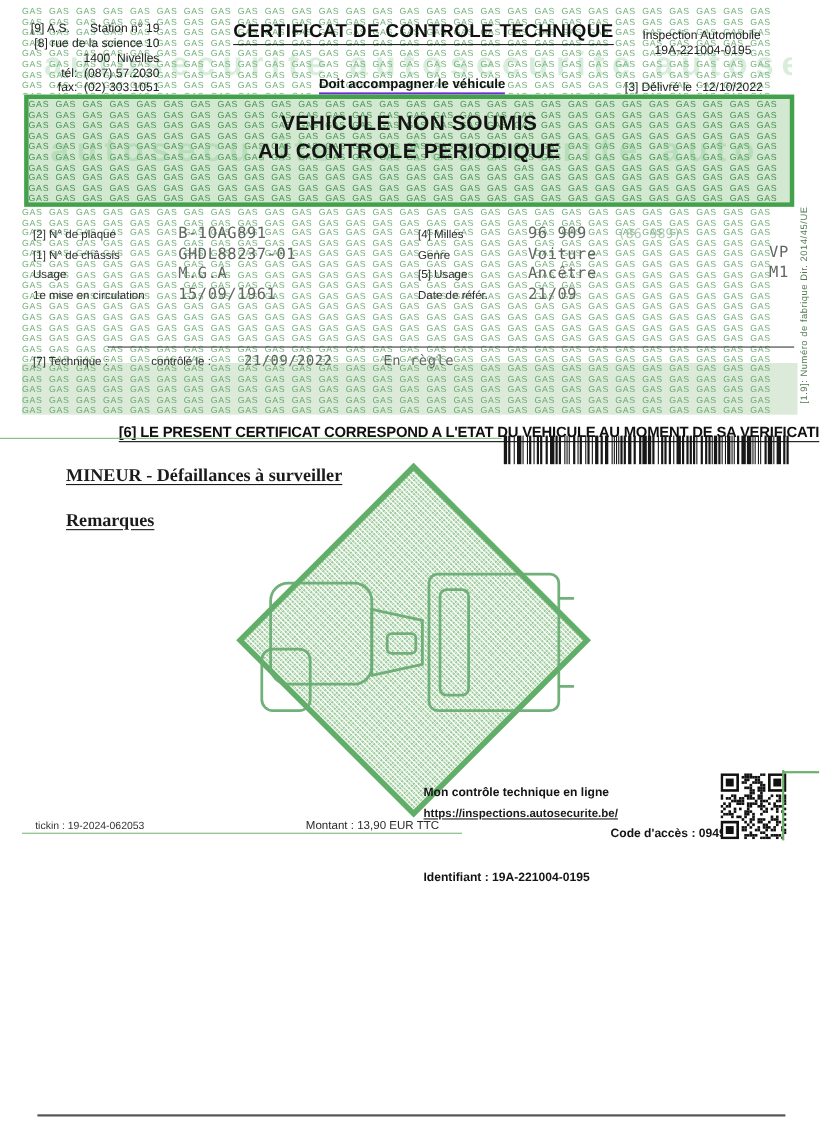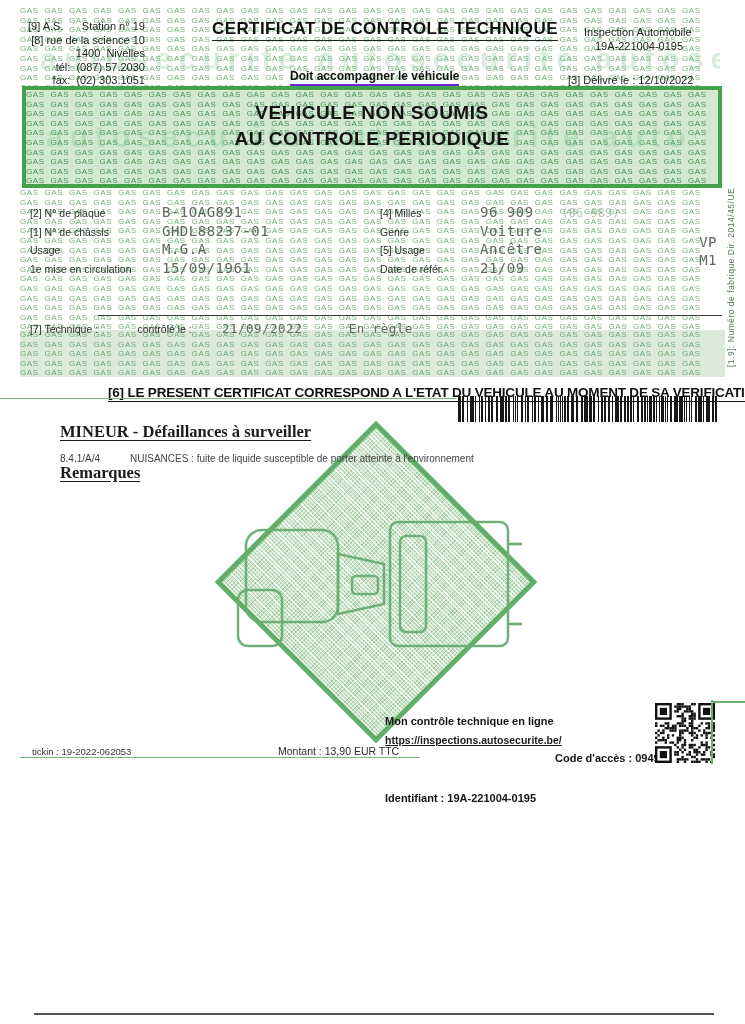--- a/index.html
+++ b/index.html
@@ -18,21 +18,21 @@
   .print-faint{font-family:"DejaVu Sans Mono",monospace;font-size:12px;color:rgba(130,175,140,.65);}
   .title{font-size:17px;font-weight:bold;color:#111;letter-spacing:.4px;border-bottom:1.5px solid #222;
          padding-bottom:1px;white-space:nowrap;}
   .subtitle{font-size:12px;font-weight:bold;color:#111;border-bottom:2px solid #6d28d9;padding-bottom:1px;white-space:nowrap;}
   .hdr-small{font-size:11px;color:#222;line-height:13.5px;white-space:pre;}
   .banner-box{border:4px solid #43a04b;background:#d2e8d0;box-sizing:border-box;}
   .banner-text{font-size:19px;font-weight:bold;color:#141414;text-align:center;letter-spacing:.5px;line-height:26px;}
   .frow{height:18.5px;white-space:nowrap;position:relative;}
   .flabL{display:inline-block;width:132px;}
   .flabR{display:inline-block;width:100px;}
-  .fcode{position:absolute;right:6px;top:12px;}
+  .fcode{position:absolute;right:6px;top:0;}
   .rule-dark{background:#3a3a3a;height:1px;}
   .rule-green{background:#7fb87f;height:1px;}
   .statement-h{font-size:13.5px;font-weight:bold;color:#101010;letter-spacing:-.2px;white-space:nowrap;
                border-bottom:1.5px solid #111;padding-bottom:1px;}
   .statement-sub{font-size:12.5px;color:#1c1c1c;}
   .finding-h{font-family:"Liberation Serif",serif;font-size:16.5px;font-weight:600;color:#1b1b1b;
              text-decoration:underline;text-underline-offset:3px;white-space:nowrap;}
   .find-code{display:inline-block;width:70px;font-size:10px;color:#3d3d3d;}
   .find-text{font-size:10px;color:#454545;}
   .foot-small{font-size:9.5px;color:#343434;white-space:nowrap;}
@@ -110,26 +110,23 @@
       <path d="M106 62 L152 72 L152 112 L106 122 Z"></path>
       <rect x="120" y="84" width="26" height="18" rx="4"></rect>
       <rect x="158" y="30" width="118" height="124" rx="8"></rect>
       <rect x="168" y="44" width="26" height="96" rx="6"></rect>
       <line x1="276" y1="52" x2="290" y2="52"></line>
       <line x1="276" y1="132" x2="290" y2="132"></line>
     </g>
   </svg>
 
   <div class="abs finding-h" style="left:60px;top:422px;text-align:right;">MINEUR - Défaillances à surveiller</div>
-  <div class="abs" id="minor-items" style="left:60px;top:448px;width:620px;">
-      <div><span class="find-code">8.4.1/A/4</span><span class="find-text">NUISANCES : fuite de liquide susceptible de porter atteinte à l'environnement</span></div>
-    </div>
   <div class="abs finding-h" style="left:60px;top:463px;">Remarques</div>
 
-  <div class="abs foot-small" style="left:32px;top:746px;">tickin : 19-2022-062053</div>
+  <div class="abs foot-small" style="left:32px;top:746px;">tickin : 19-2024-062053</div>
   <div class="abs foot-amount" style="left:278px;top:745px;">Montant : 13,90 EUR TTC</div>
   <div class="abs rule-green" style="left:20px;top:757px;width:400px;"></div>
 
   <div class="abs foot-bold" style="left:385px;top:715px;">Mon contrôle technique en ligne</div>
   <a class="abs foot-url" style="left:385px;top:734px;">https://inspections.autosecurite.be/</a>
   <div class="abs foot-bold" style="left:385px;top:752px;margin-top:40px;">Identifiant : 19A-221004-0195</div>
   <div class="abs foot-bold" style="left:555px;top:752px;">Code d'accès : 0949</div>
 
   <svg class="abs" id="qr" style="left:655px;top:703px;" width="60" height="60" viewBox="0 0 60 60">
       <rect x="0" y="19.2" width="2.4" height="2.4" fill="#111"></rect>

